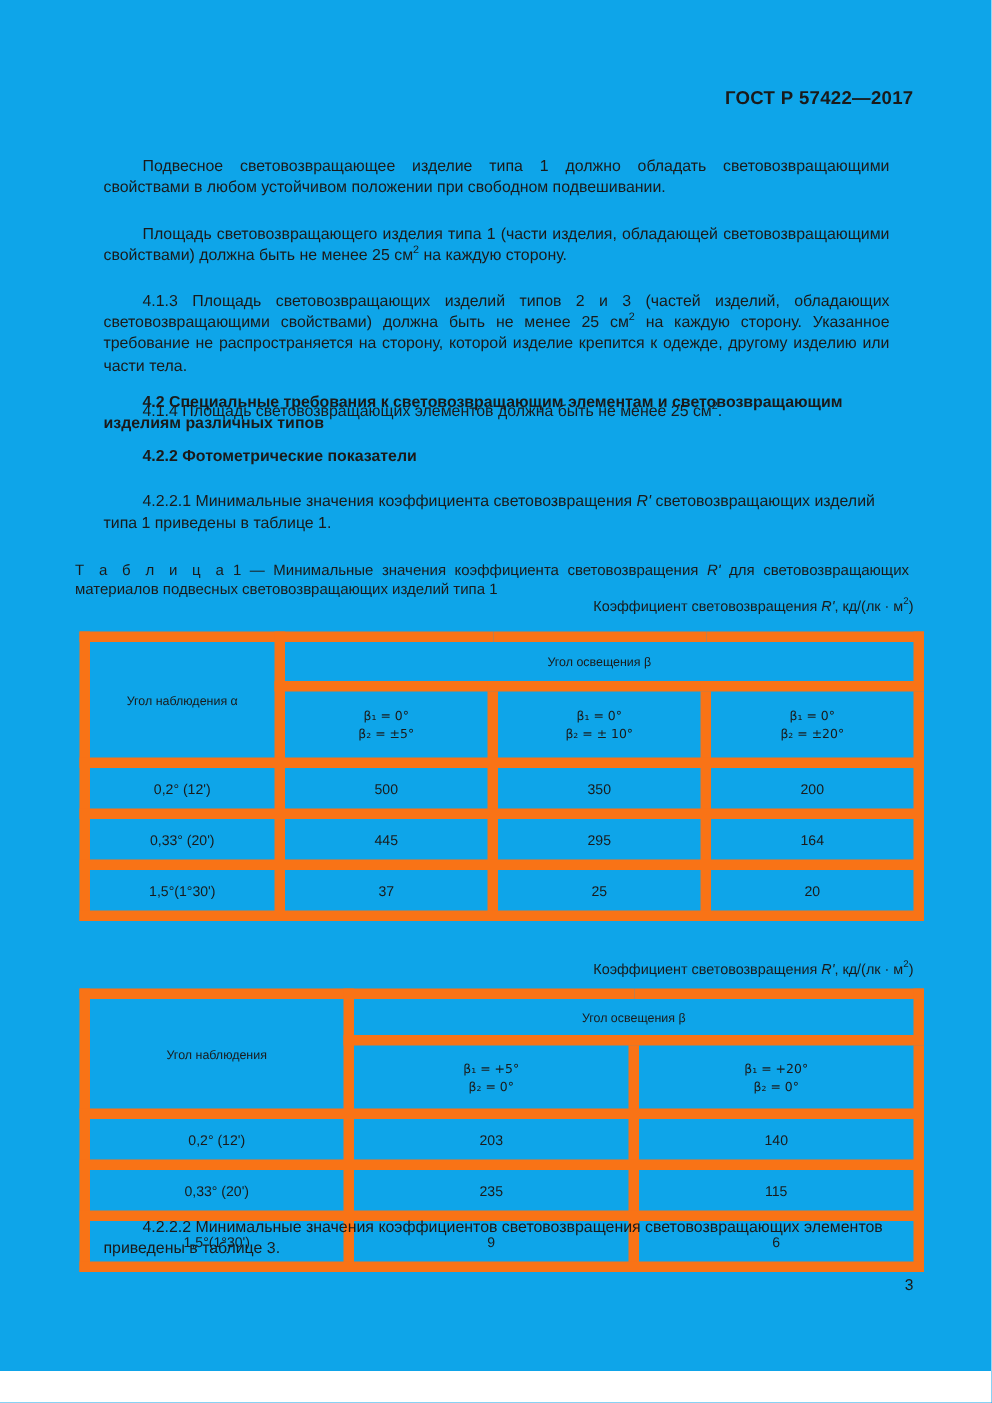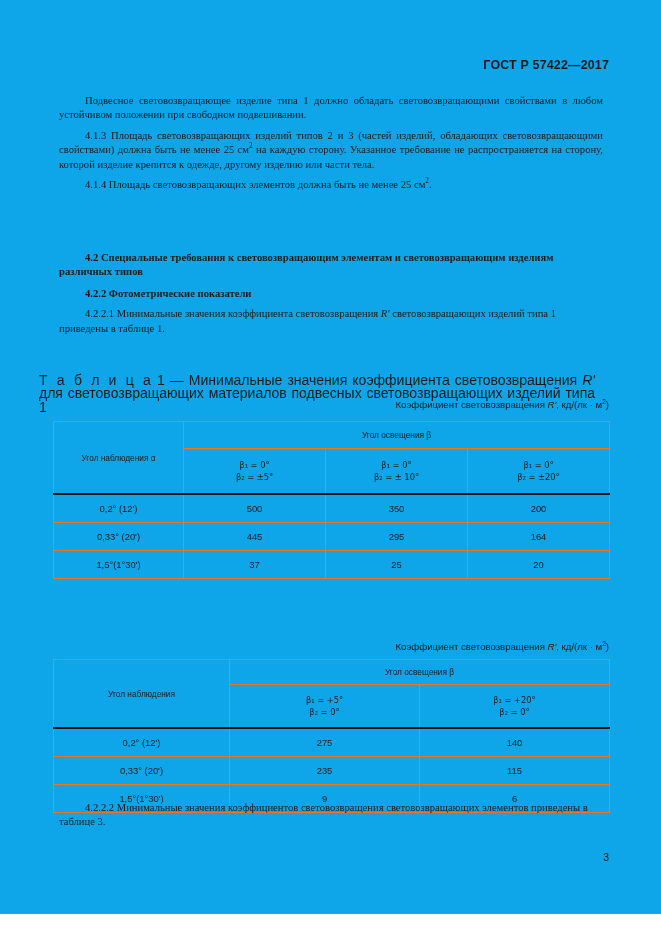--- a/index.html
+++ b/index.html
@@ -36,24 +36,23 @@
   .body-block {
     position: absolute;
     left: 53px;
     width: 556px;
     font-size: 10.6px;
     line-height: 14.4px;
     text-align: justify;
     text-justify: inter-word;
   }
   .body-block p {
-    margin: 6px;
+    margin: 16px;
     text-indent: 26px;
     text-align: justify;
-    font-family: Liberation Serif, serif;
   }
   .body-block p:last-child {
     text-align: left;
   }
   .bold-head {
     font-weight: bold;
     text-indent: 0;
     text-align: justify;
   }
   .sub-head {
@@ -66,23 +65,23 @@
   }
   sup {
     font-size: 0.68em;
     vertical-align: super;
     line-height: 0;
   }
 
   
   .tbl-caption {
     position: absolute;
-    left: 39px;
+    left: 50px;
     width: 556px;
-    font-size: 14px;
+    font-size: 10px;
     line-height: 13.4px;
     text-align: justify;
   }
   .tbl-caption .spaced {
     letter-spacing: 2.1px;
   }
   .units-line {
     position: absolute;
     width: 556px;
     left: 53px;
@@ -93,21 +92,21 @@
 
   
   table.gost {
     position: absolute;
     border-collapse: collapse;
     font-size: 8.6px;
     color: #1a1a1a;
     table-layout: fixed;
   }
   table.gost td {
-    border: 1px solid #f97316;
+    border: 7px solid #f97316;
     text-align: center;
     vertical-align: middle;
     padding: 2px 3px;
     font-size: 8.6px;
     line-height: 12px;
   }
   table.gost td.hdr {
     font-size: 8.3px;
   }
   table.gost tr.first-data td {
@@ -133,20 +132,21 @@
 </style>
 </head>
 <body>
 
 <div class="page">
 
   <div class="doc-header">ГОСТ Р 57422—2017</div>
 
   <div class="body-block" style="top:88px;">
     <p><span>Подвесное световозвращающее изделие типа 1 должно обладать световозвращающими свойствами в любом устойчивом положении при свободном подвешивании.</span></p>
+    <p><span>Площадь световозвращающего изделия типа 1 (части изделия, обладающей световозвращающими свойствами) должна быть не менее 25 см</span><sup>2</sup><span> на каждую сторону.</span></p>
     <p><span>4.1.3 Площадь световозвращающих изделий типов 2 и 3 (частей изделий, обладающих световозвращающими свойствами) должна быть не менее 25 см</span><sup>2</sup><span> на каждую сторону. Указанное требование не распространяется на сторону, которой изделие крепится к одежде, другому изделию или части тела.</span></p>
     <p><span>4.1.4 Площадь световозвращающих элементов должна быть не менее 25 см</span><sup>2</sup><span>.</span></p>
   </div>
 
   <div class="body-block" style="top:245px;">
     <p class="bold-head">4.2 Специальные требования к световозвращающим элементам и световозвращающим изделиям различных типов</p>
   </div>
 
   <div class="body-block" style="top:281px;">
     <p class="sub-head">4.2.2 Фотометрические показатели</p>
@@ -230,21 +230,21 @@
           <div class="greek">β₁ = +5°</div>
           <div class="greek">β₂ = 0°</div>
         </td>
         <td class="hdr">
           <div class="greek">β₁ = +20°</div>
           <div class="greek">β₂ = 0°</div>
         </td>
       </tr>
       <tr class="first-data">
         <td class="rowlabel" style="height:23px;">0,2° (12')</td>
-        <td class="val">275</td>
+        <td class="val">203</td>
         <td class="val">140</td>
       </tr>
       <tr>
         <td class="rowlabel" style="height:23px;">0,33° (20')</td>
         <td class="val">235</td>
         <td class="val">115</td>
       </tr>
       <tr>
         <td class="rowlabel" style="height:23px;">1,5°(1°30')</td>
         <td class="val">9</td>

